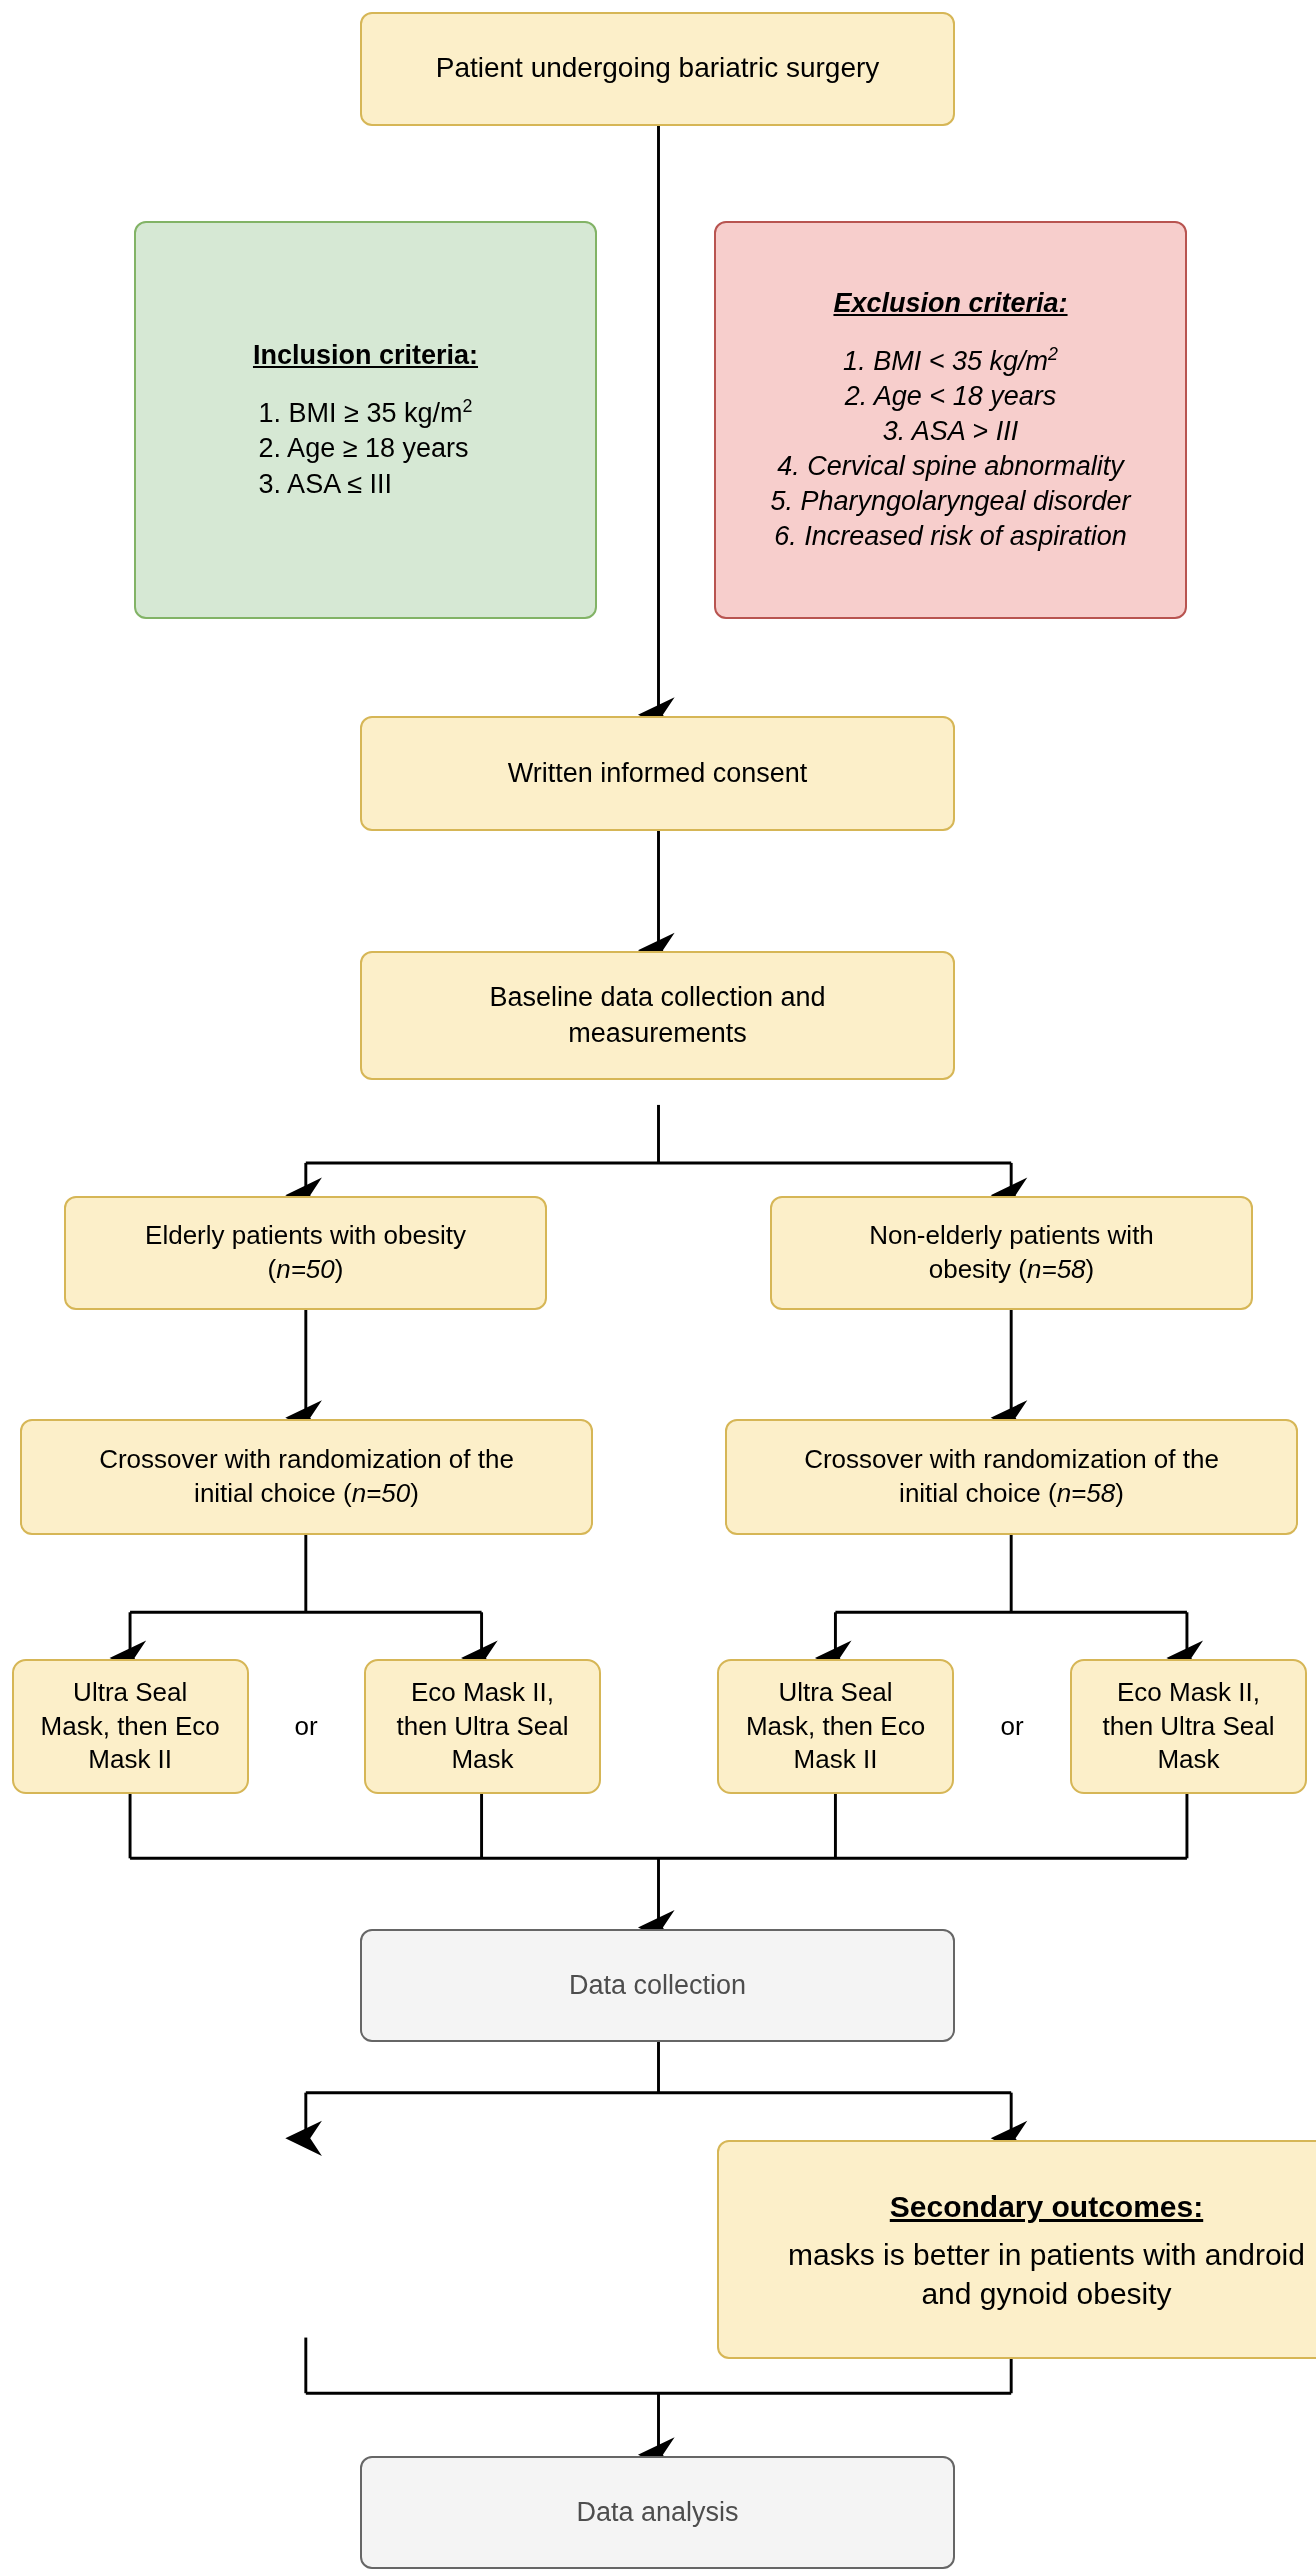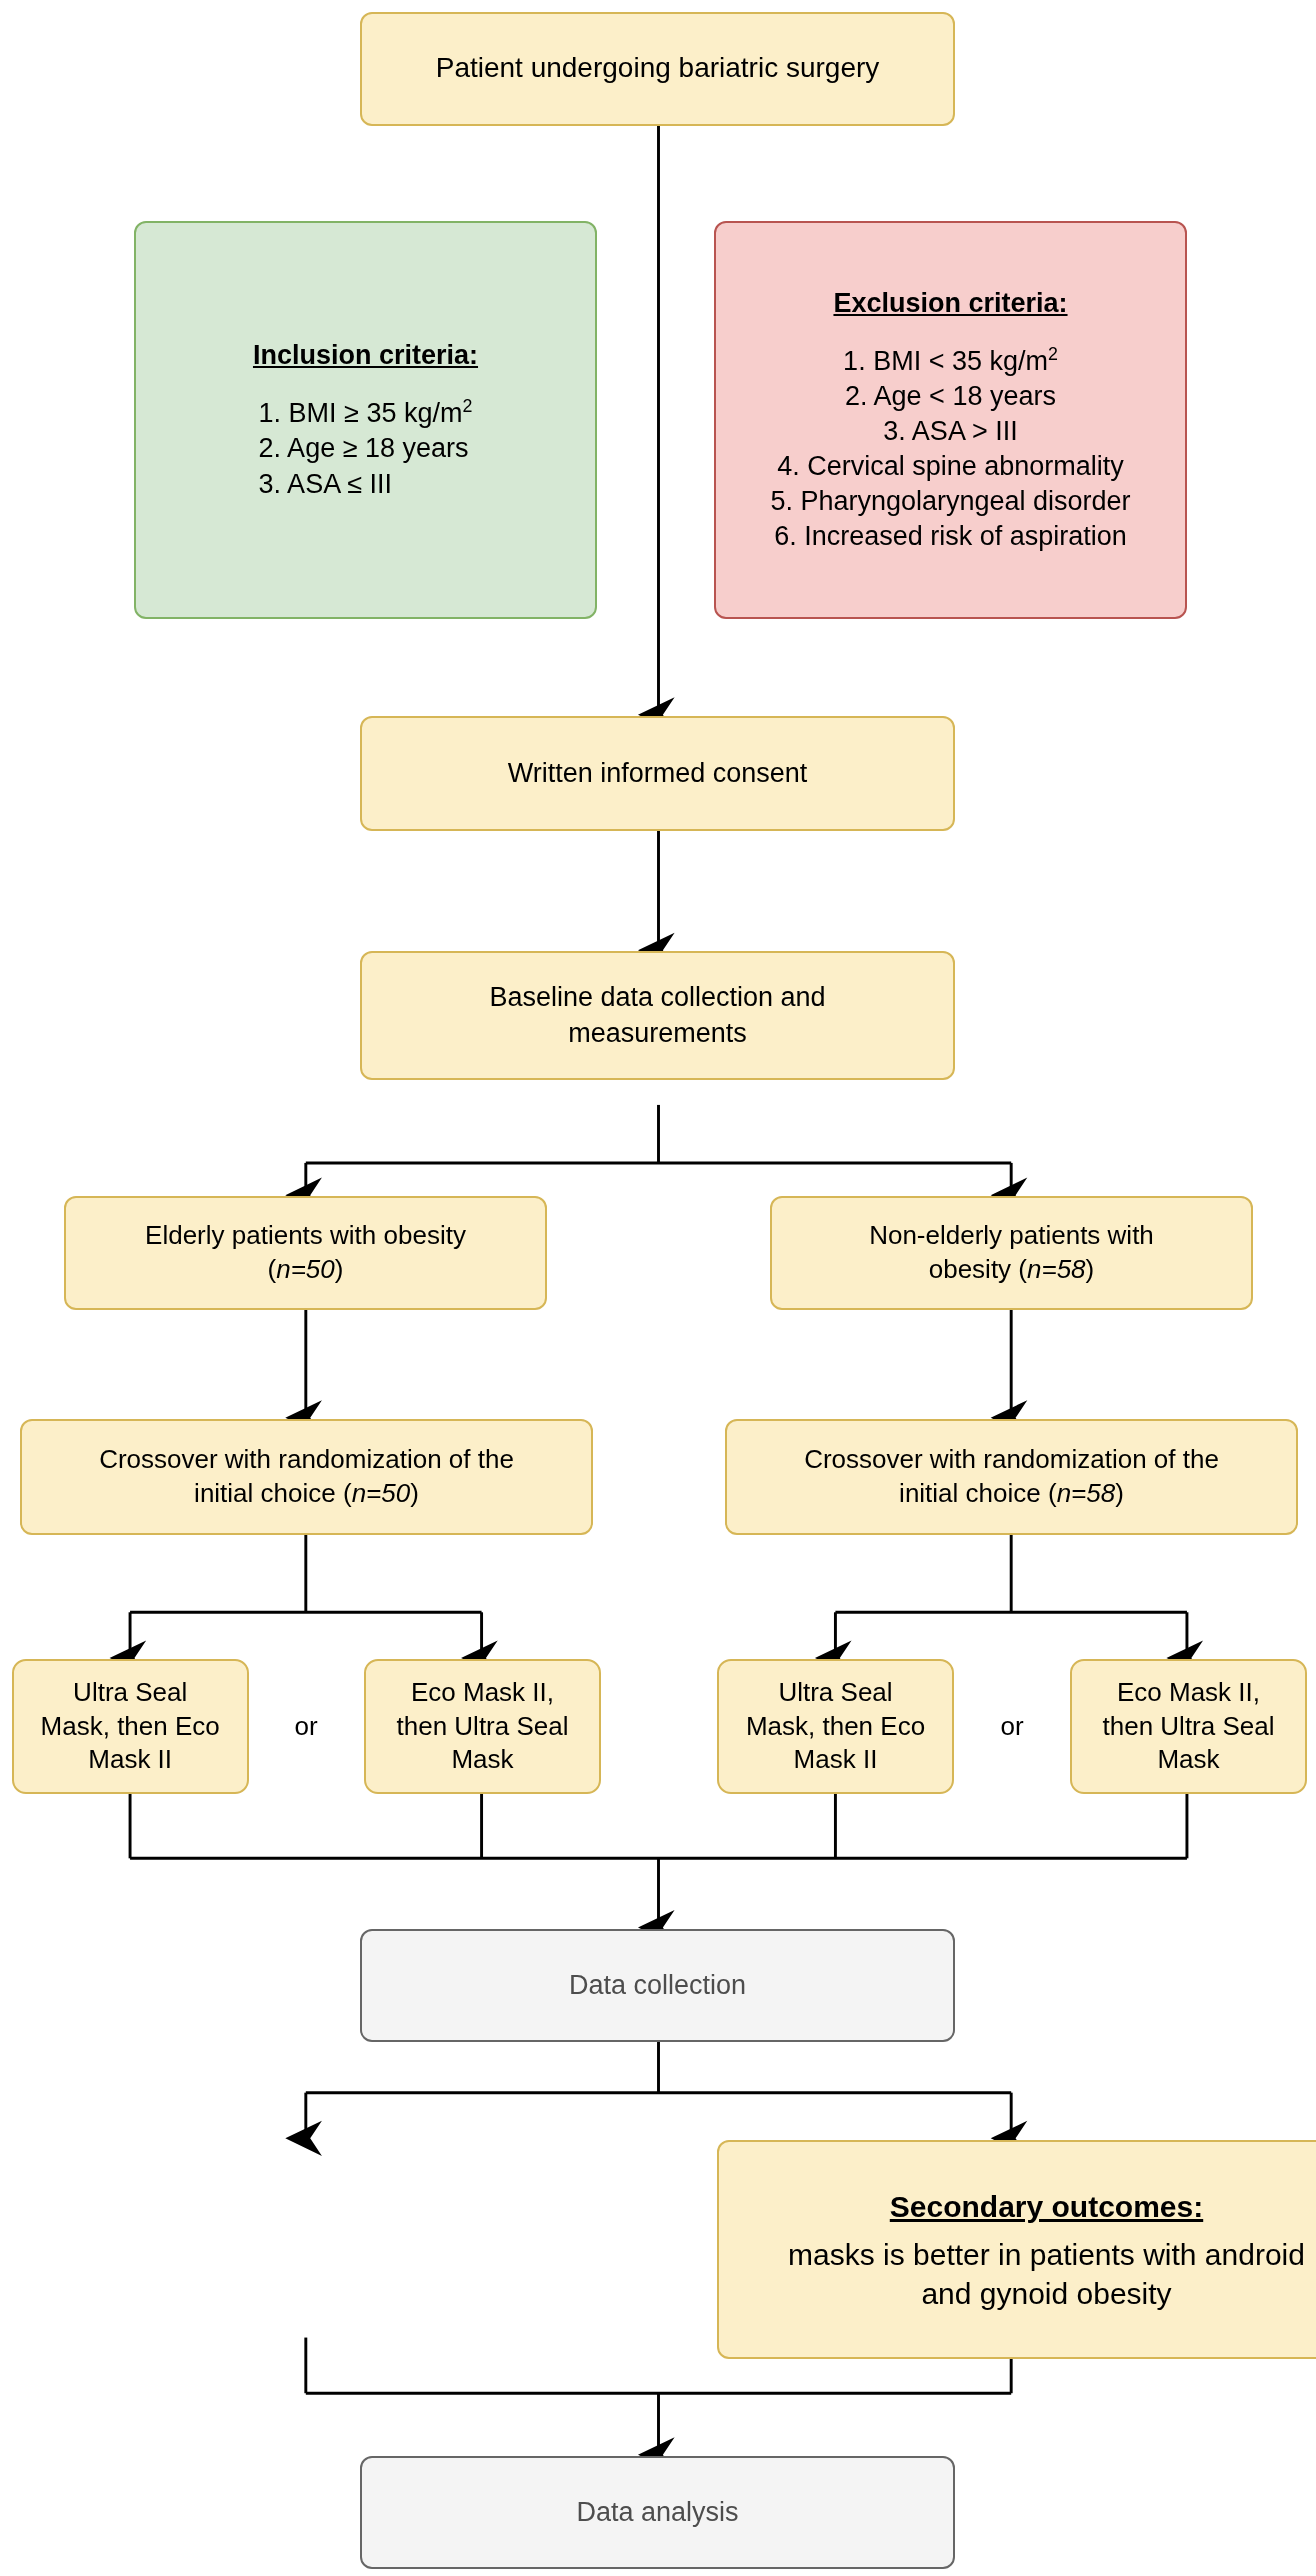--- a/index.html
+++ b/index.html
@@ -42,20 +42,21 @@
     background: #FCEFC9;
     border: 2.9px solid #D6B656;
   }
   .node.green {
     background: #D6E8D4;
     border: 2.9px solid #82B366;
   }
   .node.pink {
     background: #F7CECC;
     border: 2.9px solid #B85450;
+    font-style: italic;
   }
   .node.gray {
     background: #F4F4F4;
     border: 2.9px solid #666666;
     color: #4D4D4D;
   }
   .node .line { display: block; white-space: nowrap; }
   .hdr {
     font-weight: bold;
     text-decoration: underline;

